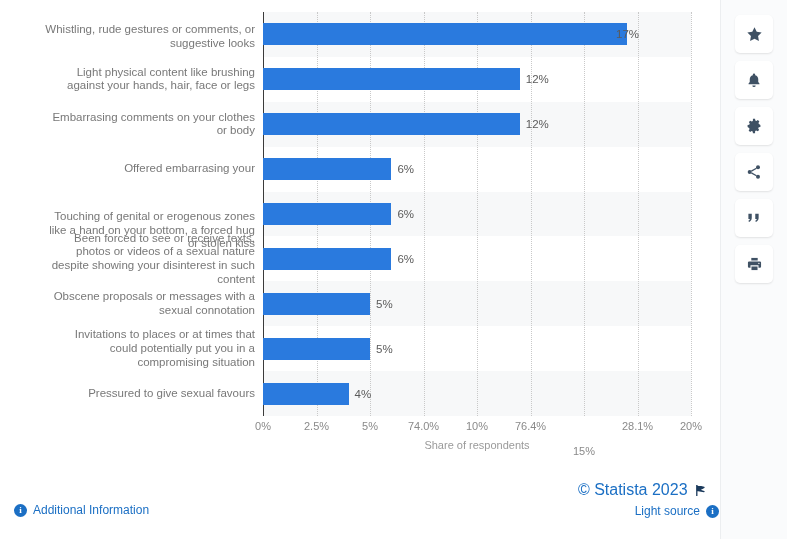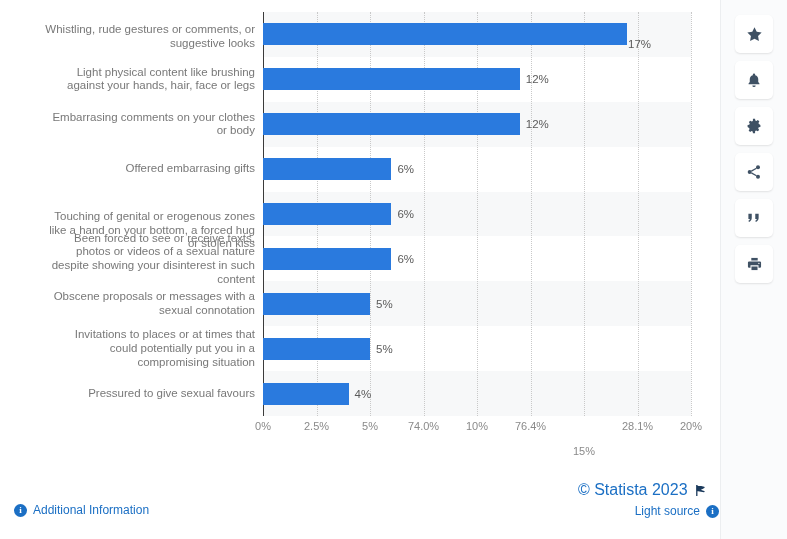--- a/index.html
+++ b/index.html
@@ -206,21 +206,21 @@
         <div class="gridline" style="left: 107px; height: 404.1px;"></div>
         <div class="gridline" style="left: 160.5px; height: 404.1px;"></div>
         <div class="gridline" style="left: 214px; height: 404.1px;"></div>
         <div class="gridline" style="left: 267.5px; height: 404.1px;"></div>
         <div class="gridline" style="left: 321px; height: 404.1px;"></div>
         <div class="gridline" style="left: 374.5px; height: 404.1px;"></div>
         <div class="gridline" style="left: 428px; height: 404.1px;"></div>
       </div>
     <div id="bars">
         <div class="bar" style="left: 0px; width: 363.8px; top: 11.45px; background: rgb(42, 122, 222);"></div>
-        <div class="bar-value" style="left: 365px; top: 11.45px; margin-top: 10px;">17%</div>
+        <div class="bar-value" style="left: 353px; top: 11.45px;">17%</div>
         <div class="bar" style="left: 0px; width: 256.8px; top: 56.35px; background: rgb(42, 122, 222);"></div>
         <div class="bar-value" style="left: 262.8px; top: 56.35px;">12%</div>
         <div class="bar" style="left: 0px; width: 256.8px; top: 101.25px; background: rgb(42, 122, 222);"></div>
         <div class="bar-value" style="left: 262.8px; top: 101.25px;">12%</div>
         <div class="bar" style="left: 0px; width: 128.4px; top: 146.15px; background: rgb(42, 122, 222);"></div>
         <div class="bar-value" style="left: 134.4px; top: 146.15px;">6%</div>
         <div class="bar" style="left: 0px; width: 128.4px; top: 191.05px; background: rgb(42, 122, 222);"></div>
         <div class="bar-value" style="left: 134.4px; top: 191.05px;">6%</div>
         <div class="bar" style="left: 0px; width: 128.4px; top: 235.95px; background: rgb(42, 122, 222);"></div>
         <div class="bar-value" style="left: 134.4px; top: 235.95px;">6%</div>
@@ -233,21 +233,21 @@
       </div>
   </div>
 
   <div id="cat-labels">
       <div class="cat-label-box" style="top: 23px;">Whistling, rude gestures or comments, or
 suggestive looks</div>
       <div class="cat-label-box" style="top: 65.75px;">Light physical content like brushing
 against your hands, hair, face or legs</div>
       <div class="cat-label-box" style="top: 110.65px;">Embarrasing comments on your clothes
 or body</div>
-      <div class="cat-label-box" style="top: 162.35px;">Offered embarrasing gifts</div>
+      <div class="cat-label-box" style="top: 162.35px;">Offered embarrasing your</div>
       <div class="cat-label-box" style="top: 210px;">Touching of genital or erogenous zones
 like a hand on your bottom, a forced hug
 or stolen kiss</div>
       <div class="cat-label-box" style="top: 231.75px;">Been forced to see or receive texts,
 photos or videos of a sexual nature
 despite showing your disinterest in such
 content</div>
       <div class="cat-label-box" style="top: 290.25px;">Obscene proposals or messages with a
 sexual connotation</div>
       <div class="cat-label-box" style="top: 328.35px;">Invitations to places or at times that
@@ -260,20 +260,21 @@
       <div class="tick-label" style="left: 316.5px;">2.5%</div>
       <div class="tick-label" style="left: 370px;">5%</div>
       <div class="tick-label" style="left: 423.5px;">74.0%</div>
       <div class="tick-label" style="left: 477px;">10%</div>
       <div class="tick-label" style="left: 530.5px;">76.4%</div>
       <div class="tick-label" style="left: 584px; margin-top: 25px;">15%</div>
       <div class="tick-label" style="left: 637.5px;">28.1%</div>
       <div class="tick-label" style="left: 691px;">20%</div>
     </div>
 
+  <div id="xaxis-title">Share of respondents</div>
 </div>
 
 <div id="footer-sep"></div>
 
 <div id="copyright">
   <span>© Statista 2023</span>
   <span id="flag-icon">
     <svg width="9" height="11" viewBox="0 0 9 11">
         <path d="M0.8 0 L0.8 11 M0.8 0.6 L8 2.4 L3.4 5 L8 6.6 L0.8 5.4" stroke="#1b3a5c" stroke-width="1.3" fill="#1b3a5c" stroke-linejoin="round"></path>
       </svg>

